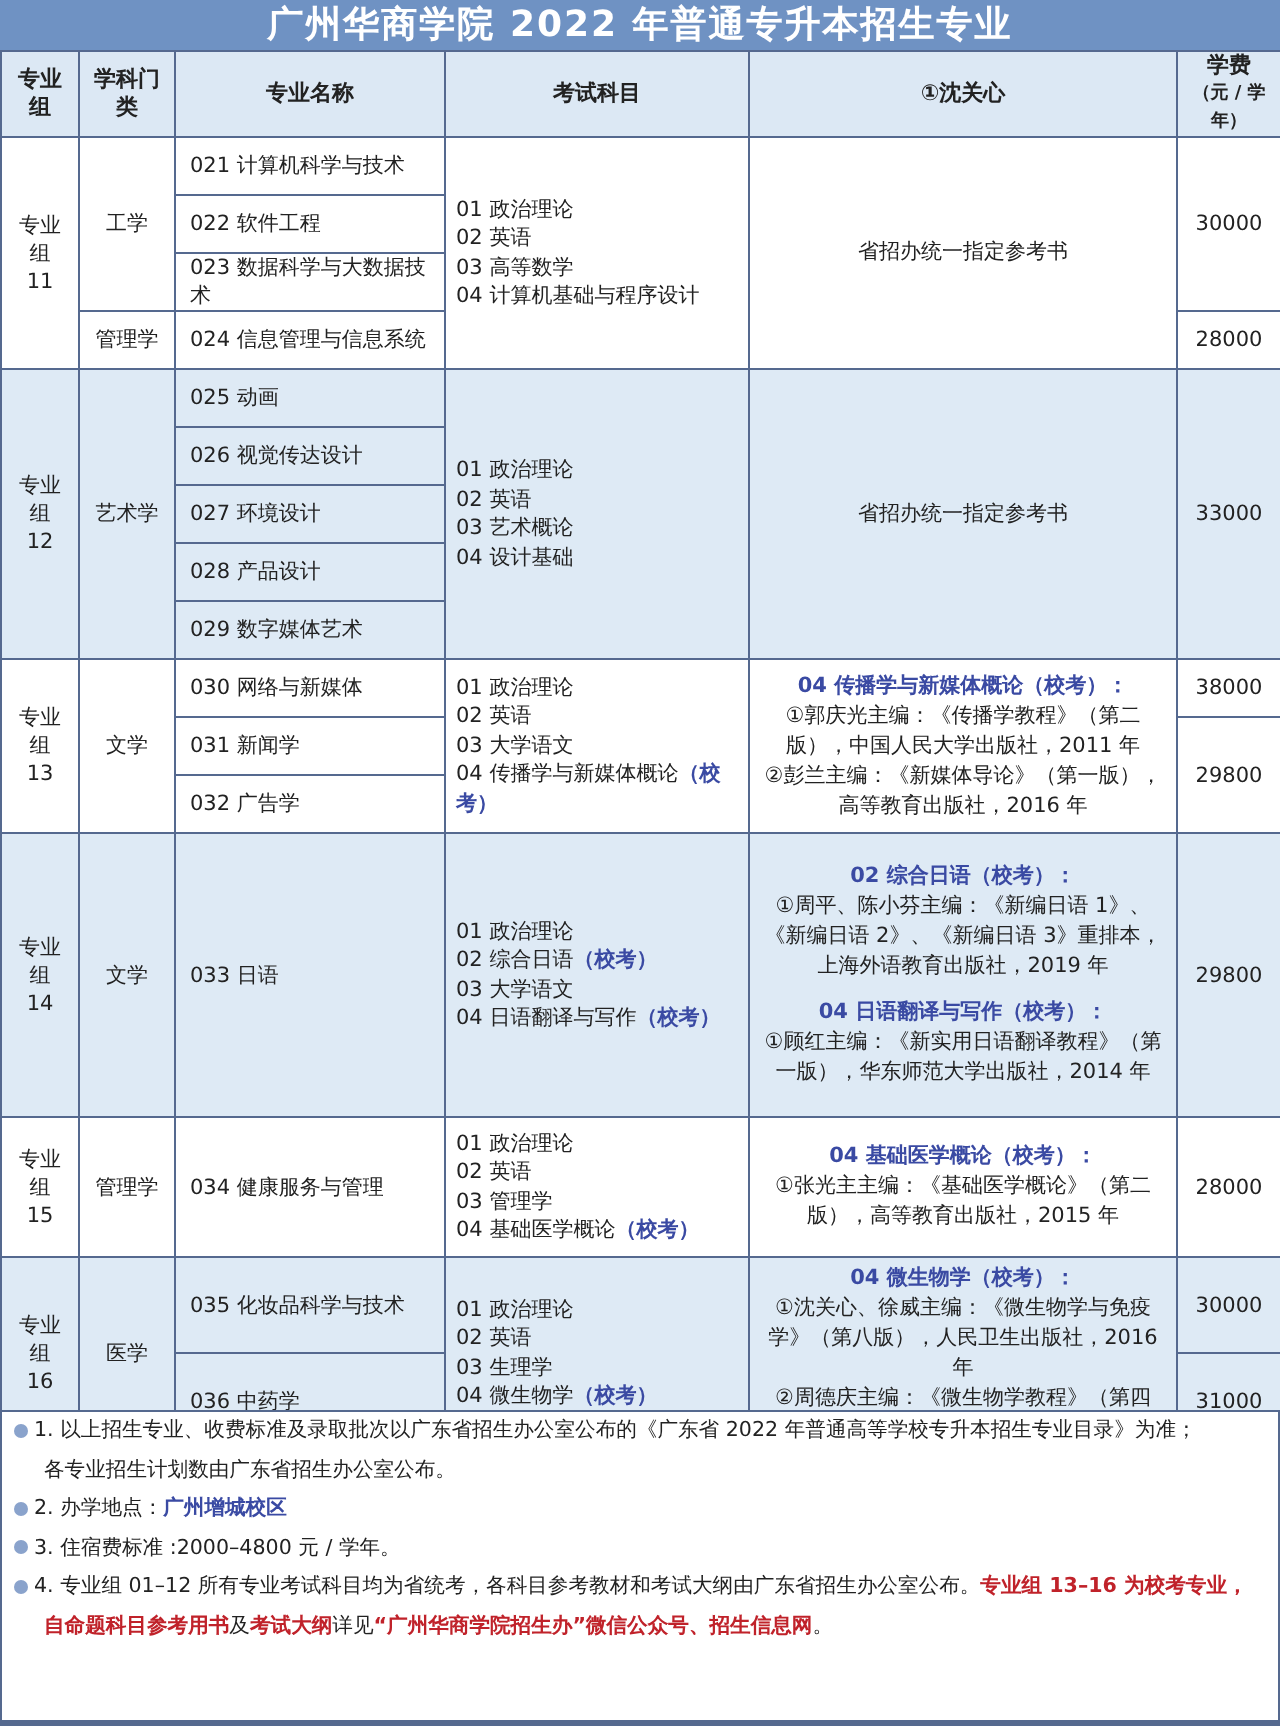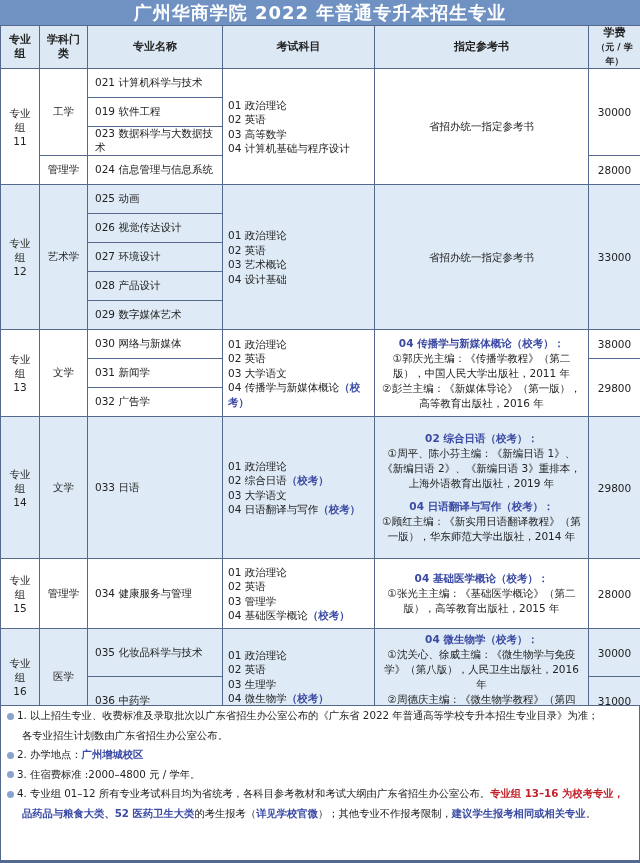--- a/index.html
+++ b/index.html
@@ -57,39 +57,39 @@
       <col style="width:152px">
       <col style="width:214px">
       <col style="width:52px">
   </colgroup>
   <tbody>
       <tr>
     <th class="blue"><span>专业组</span></th>
     <th class="blue"><span>学科门类</span></th>
     <th class="blue">专业名称</th>
     <th class="blue">考试科目</th>
-    <th class="blue">指定参考书</th>
+    <th class="blue">①沈关心</th>
     <th class="blue"><span>学费</span><span class="sub">（元 / 学年）</span></th>
   </tr>
 
   <tr class="white">
     <td rowspan="4" class="grp"><span>专业组</span><br><span>11</span></td>
     <td rowspan="3" class="cat">工学</td>
     <td class="major">021 计算机科学与技术</td>
     <td rowspan="4" class="subj">
       <div>01 政治理论</div>
           <div>02 英语</div>
           <div>03 高等数学</div>
           <div>04 计算机基础与程序设计</div>
     </td>
     <td rowspan="4" class="book center">省招办统一指定参考书</td>
     <td rowspan="3" class="fee">30000</td>
   </tr>
   <tr class="white">
-    <td class="major">019 软件工程</td>
+    <td class="major">022 软件工程</td>
   </tr>
   <tr class="white">
     <td class="major">023 数据科学与大数据技术</td>
   </tr>
   <tr class="white">
     <td class="cat">管理学</td>
     <td class="major">024 信息管理与信息系统</td>
     <td class="fee">28000</td>
   </tr>
 
@@ -204,14 +204,14 @@
   </tr>
 </tbody>
   </table>
 
 <div class="notes">
   <div class="note"><span class="dot"></span><span>1. 以上招生专业、收费标准及录取批次以广东省招生办公室公布的《广东省 2022 年普通高等学校专升本招生专业目录》为准；</span></div>
   <div class="note indent">各专业招生计划数由广东省招生办公室公布。</div>
   <div class="note"><span class="dot"></span><span>2. 办学地点：</span><span class="nb">广州增城校区</span></div>
   <div class="note"><span class="dot"></span><span>3. 住宿费标准 :2000–4800 元 / 学年。</span></div>
   <div class="note"><span class="dot"></span><span>4. 专业组 01–12 所有专业考试科目均为省统考，各科目参考教材和考试大纲由广东省招生办公室公布。</span><span class="red">专业组 13–16 为校考专业，</span></div>
-  <div class="note indent"><span class="nb">品药品与粮食大类、52 医药卫生大类</span><span>的考生报考（</span><span class="nb">详见学校官微</span><span>）；其他专业不作报考限制，</span><span class="nb">建议学生报考相同或相关专业</span><span>。</span></div>
+  <div class="note indent"><span class="red">自命题科目参考用书</span><span>及</span><span class="red">考试大纲</span><span>详见</span><span class="red">“广州华商学院招生办”微信公众号、招生信息网</span><span>。</span></div>
 </div>
 
 </body></html>

